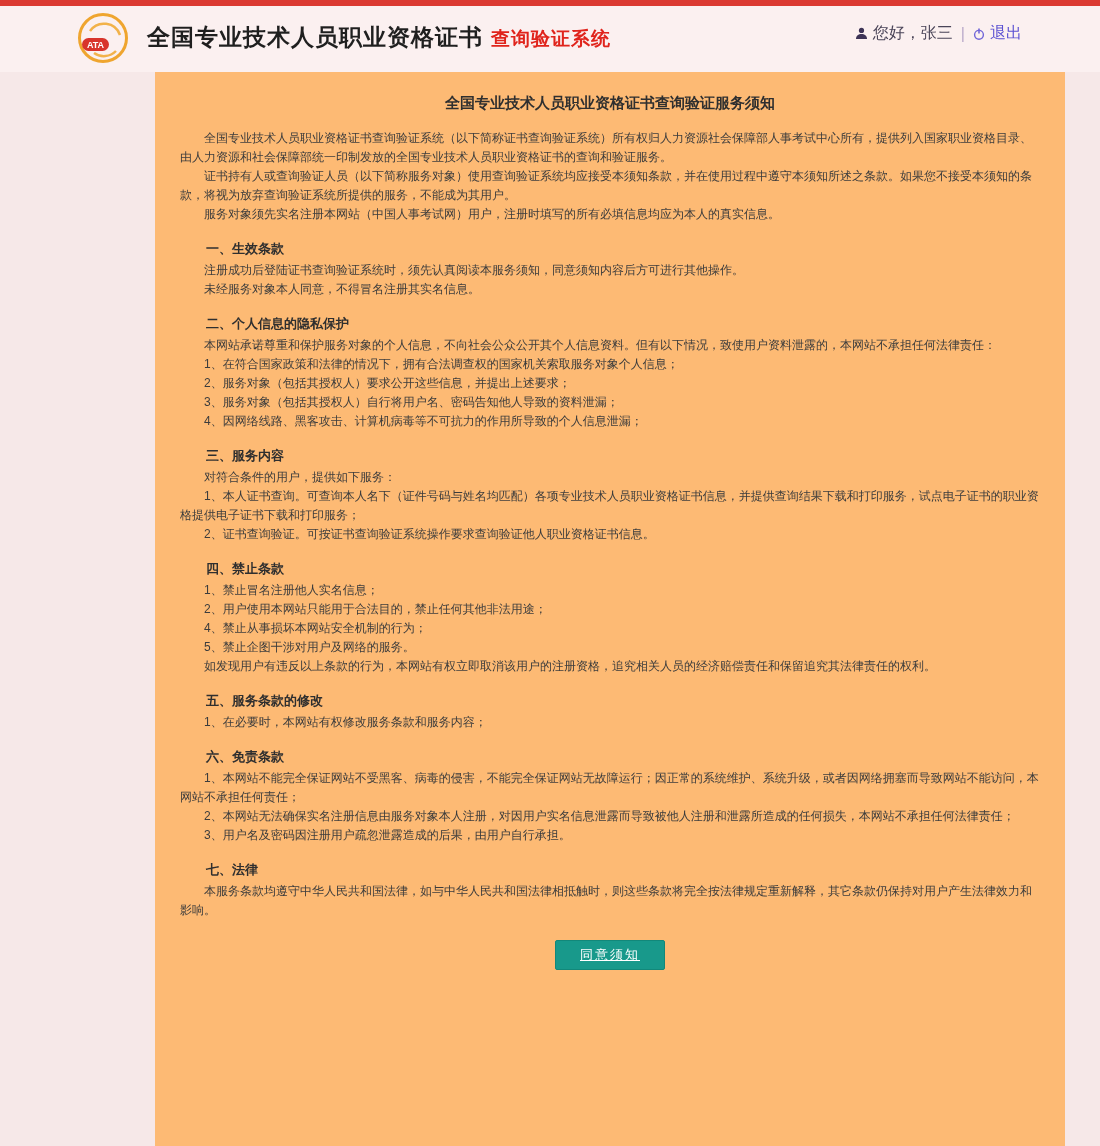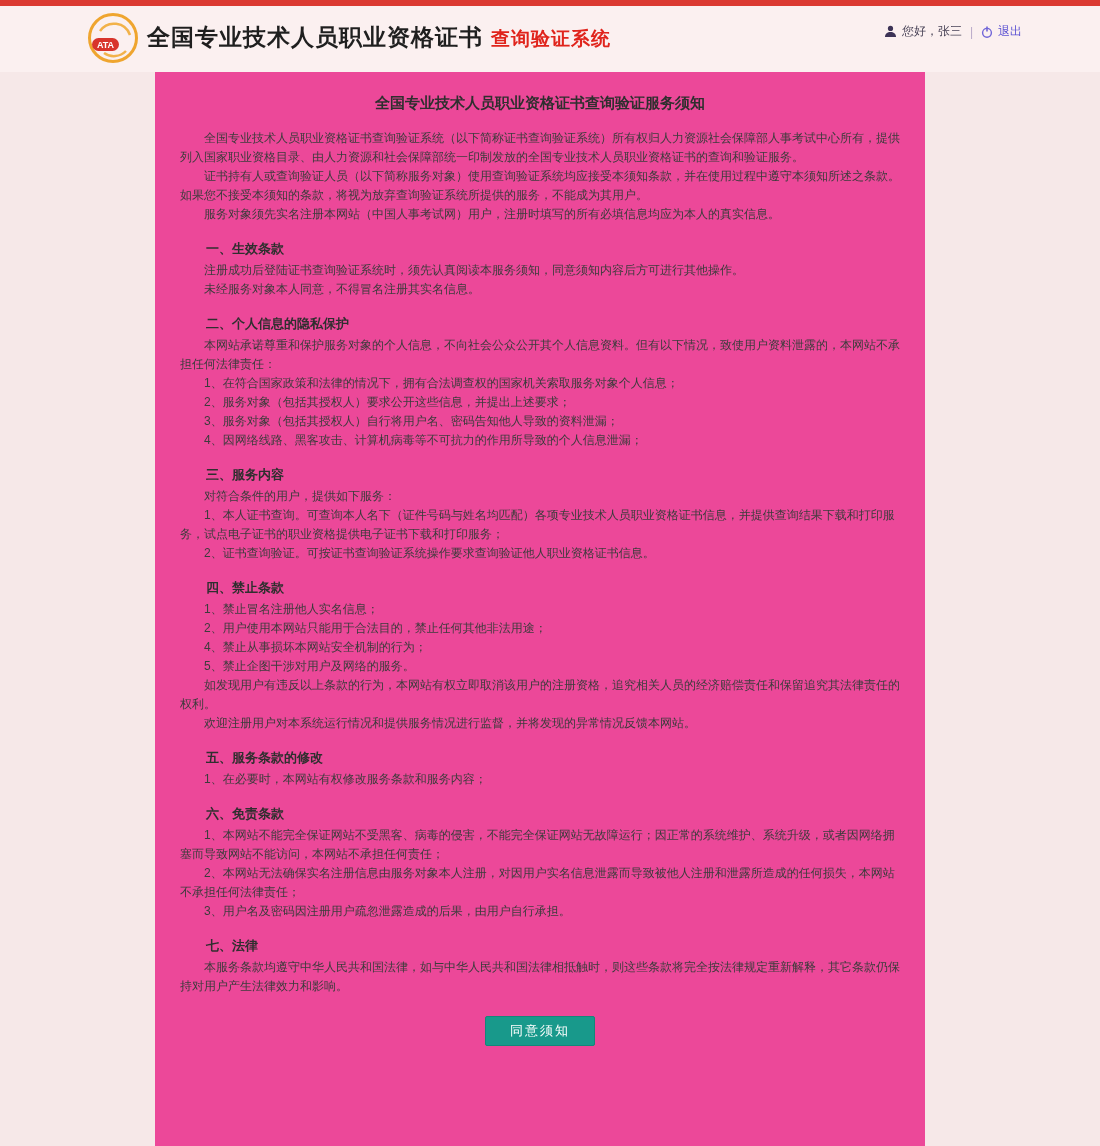--- a/index.html
+++ b/index.html
@@ -3,37 +3,38 @@
 <meta charset="utf-8">
 <style>
   html,body{margin:0;padding:0;}
   body{
     width:1100px;height:1146px;position:relative;overflow:hidden;
     background:#f6e8e8;
     font-family:"Liberation Sans","DejaVu Sans",sans-serif;
   }
   .top-bar{position:absolute;top:0;left:0;width:1100px;height:6px;background:#db3a32;}
   .header{position:absolute;top:6px;left:0;width:1100px;height:66px;background:#fbf0f0;}
-  .logo{position:absolute;left:86px;top:5px;width:54px;height:54px;}
+  .logo{position:absolute;left:76px;top:5px;width:54px;height:54px;}
   .title-wrap{position:absolute;left:147px;top:16px;white-space:nowrap;}
   .t-black{font-size:23px;font-weight:bold;color:#1f1f1f;letter-spacing:1px;}
   .t-red{font-size:19px;font-weight:bold;color:#e0241c;margin-left:8px;letter-spacing:1px;}
-  .user-info{position:absolute;right:78px;top:17px;font-size:12px;color:#4a4458;display:flex;align-items:center;gap:5px;}
+  .user-info{position:absolute;right:78px;top:17px;font-size:16px;color:#4a4458;display:flex;align-items:center;gap:5px;}
   .user-info .sep{color:#b9a9c9;margin:0 3px;}
   .logout-link{color:#5a50d2;text-decoration:none;cursor:pointer;}
-  .card{position:absolute;left:155px;top:72px;width:770px;height:1074px;background:#ec4899;}
+  .card{position:absolute;left:155px;top:72px;width:910px;height:1074px;background:#fdba74;}
   .card-inner{padding:14px 25px 0 25px;}
   .notice-title{margin:8px 0 16px 0;text-align:center;font-size:15px;font-weight:bold;color:#2f2f2f;}
   .block{font-size:12px;line-height:19px;color:#3c3c3c;text-indent:2em;margin:0;}
   .sec-heading{font-weight:bold;font-size:13px;color:#2f2f2f;margin-top:15px;margin-bottom:3px;}
   .btn-row{text-align:center;margin-top:20px;}
   .agree-btn{
     width:110px;height:30px;background:#18998b;color:#ffffff;border:1px solid #12887a;
     font-size:13px;letter-spacing:2px;border-radius:2px;cursor:pointer;
     font-family:"Liberation Sans","DejaVu Sans",sans-serif;
+    text-decoration:underline;
   }
 </style>
 </head>
 <body>
 
 <div class="top-bar"></div>
 
 <div class="header">
   <div class="logo">
     <svg width="54" height="54" viewBox="0 0 54 54">
@@ -85,21 +86,20 @@
         <div class="block sec-heading">三、服务内容</div>
         <div class="block">对符合条件的用户，提供如下服务：</div>
         <div class="block">1、本人证书查询。可查询本人名下（证件号码与姓名均匹配）各项专业技术人员职业资格证书信息，并提供查询结果下载和打印服务，试点电子证书的职业资格提供电子证书下载和打印服务；</div>
         <div class="block">2、证书查询验证。可按证书查询验证系统操作要求查询验证他人职业资格证书信息。</div>
         <div class="block sec-heading">四、禁止条款</div>
         <div class="block">1、禁止冒名注册他人实名信息；</div>
         <div class="block">2、用户使用本网站只能用于合法目的，禁止任何其他非法用途；</div>
         <div class="block">4、禁止从事损坏本网站安全机制的行为；</div>
         <div class="block">5、禁止企图干涉对用户及网络的服务。</div>
         <div class="block">如发现用户有违反以上条款的行为，本网站有权立即取消该用户的注册资格，追究相关人员的经济赔偿责任和保留追究其法律责任的权利。</div>
-        <div class="block">欢迎注册用户对本系统运行情况和提供服务情况进行监督，并将发现的异常情况反馈本网站。</div>
         <div class="block sec-heading">五、服务条款的修改</div>
         <div class="block">1、在必要时，本网站有权修改服务条款和服务内容；</div>
         <div class="block sec-heading">六、免责条款</div>
         <div class="block">1、本网站不能完全保证网站不受黑客、病毒的侵害，不能完全保证网站无故障运行；因正常的系统维护、系统升级，或者因网络拥塞而导致网站不能访问，本网站不承担任何责任；</div>
         <div class="block">2、本网站无法确保实名注册信息由服务对象本人注册，对因用户实名信息泄露而导致被他人注册和泄露所造成的任何损失，本网站不承担任何法律责任；</div>
         <div class="block">3、用户名及密码因注册用户疏忽泄露造成的后果，由用户自行承担。</div>
         <div class="block sec-heading">七、法律</div>
         <div class="block">本服务条款均遵守中华人民共和国法律，如与中华人民共和国法律相抵触时，则这些条款将完全按法律规定重新解释，其它条款仍保持对用户产生法律效力和影响。</div>
       </div>
     <div class="btn-row">

